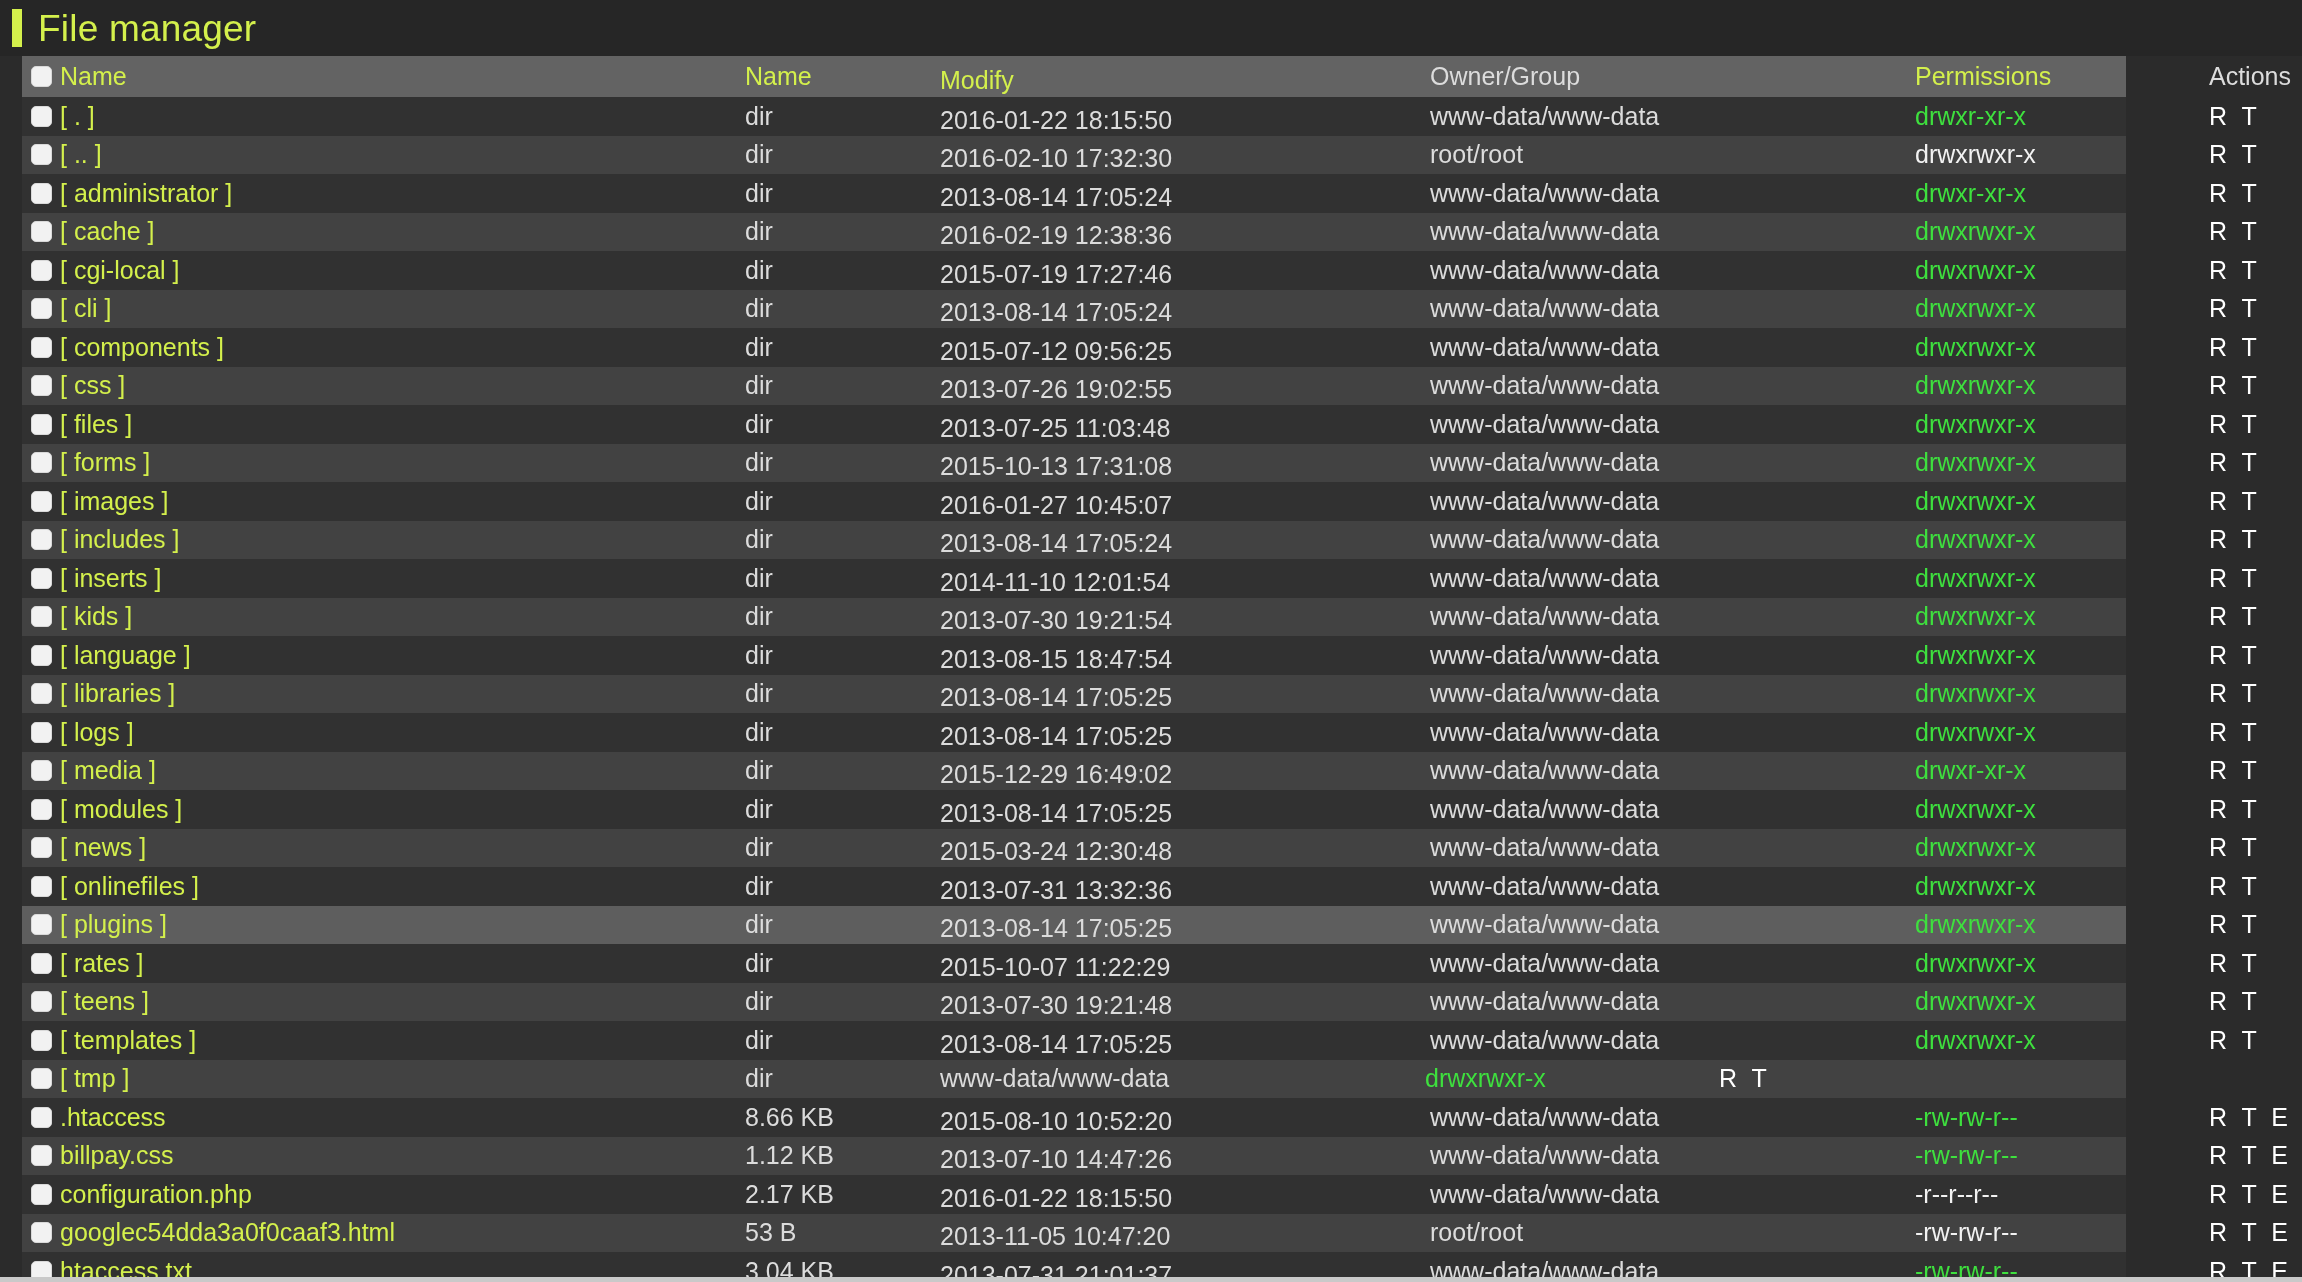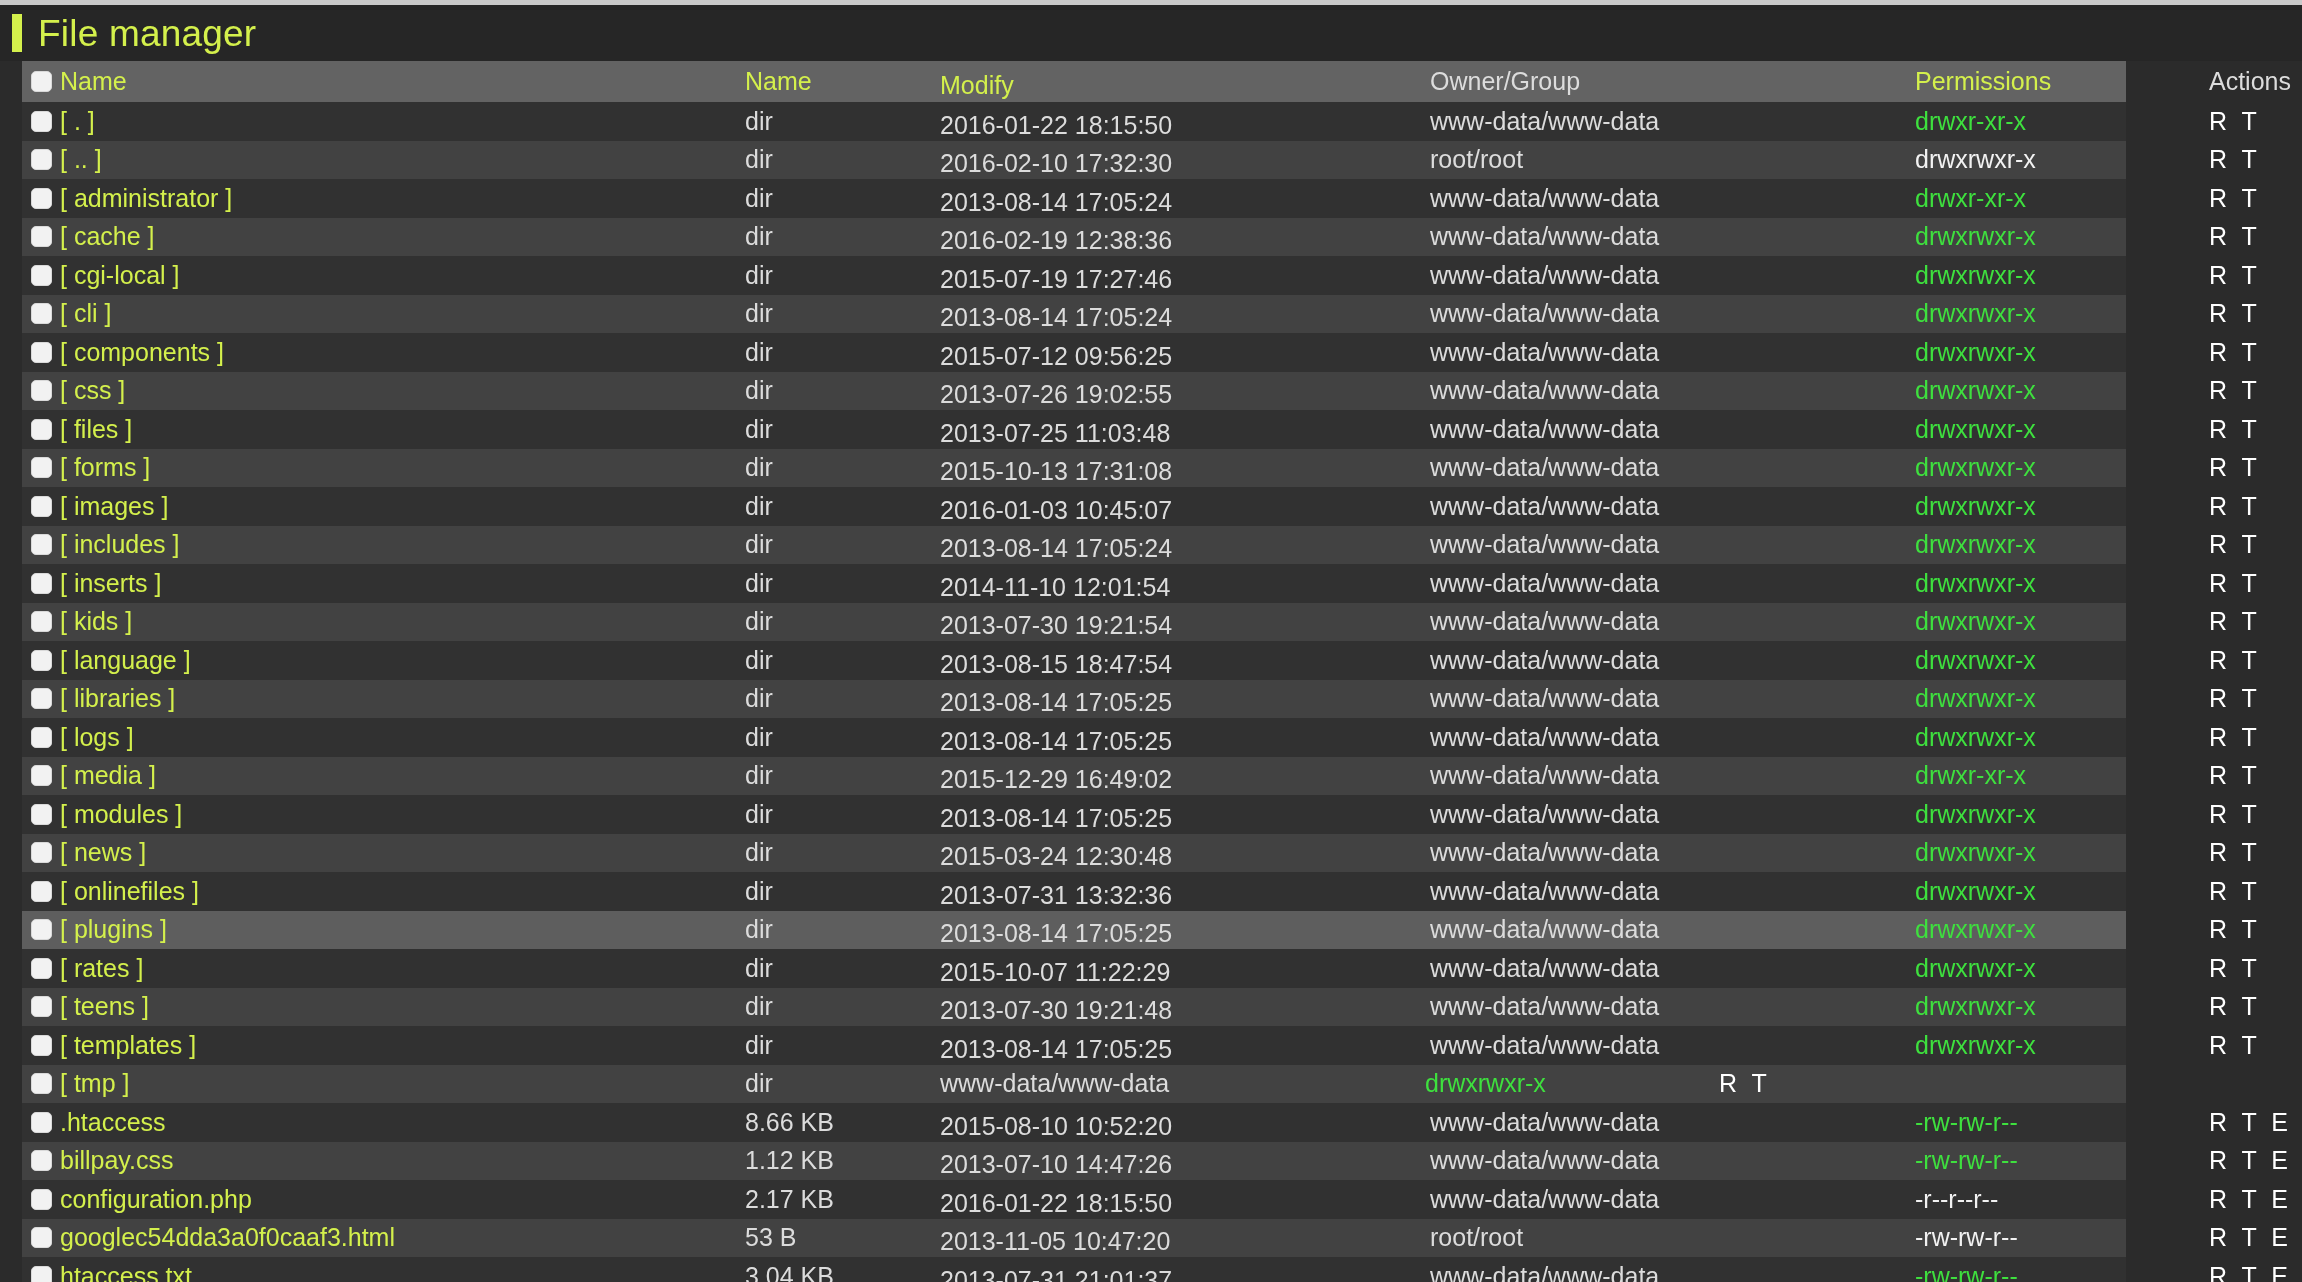--- a/index.html
+++ b/index.html
@@ -10,21 +10,20 @@
     overflow: hidden;
     background: #c9c9c9;
     font-family: "Liberation Sans", sans-serif;
   }
 
   #app {
     position: relative;
     width: 2302px;
     height: 1282px;
     background: #c9c9c9;
-    padding-top: 5px;
   }
 
   
   .titlebar {
     height: 56px;
     background: #262626;
     display: flex;
     align-items: center;
     padding-left: 12px;
   }
@@ -239,21 +238,21 @@
           <div class="c-owner plain">www-data/www-data</div>
           <div class="c-perm perm-w">drwxrwxr-x</div>
           <div class="c-act actions">R T</div>
         </div>
         <div class="row odd">
           <div class="c-check">
             <span class="cb"></span>
           </div>
           <div class="c-name lnk">[ images ]</div>
           <div class="c-size plain">dir</div>
-          <div class="c-modify plain">2016-01-03 10:45:07</div>
+          <div class="c-modify plain">2016-01-27 10:45:07</div>
           <div class="c-owner plain">www-data/www-data</div>
           <div class="c-perm perm-w">drwxrwxr-x</div>
           <div class="c-act actions">R T</div>
         </div>
         <div class="row even">
           <div class="c-check">
             <span class="cb"></span>
           </div>
           <div class="c-name lnk">[ includes ]</div>
           <div class="c-size plain">dir</div>

